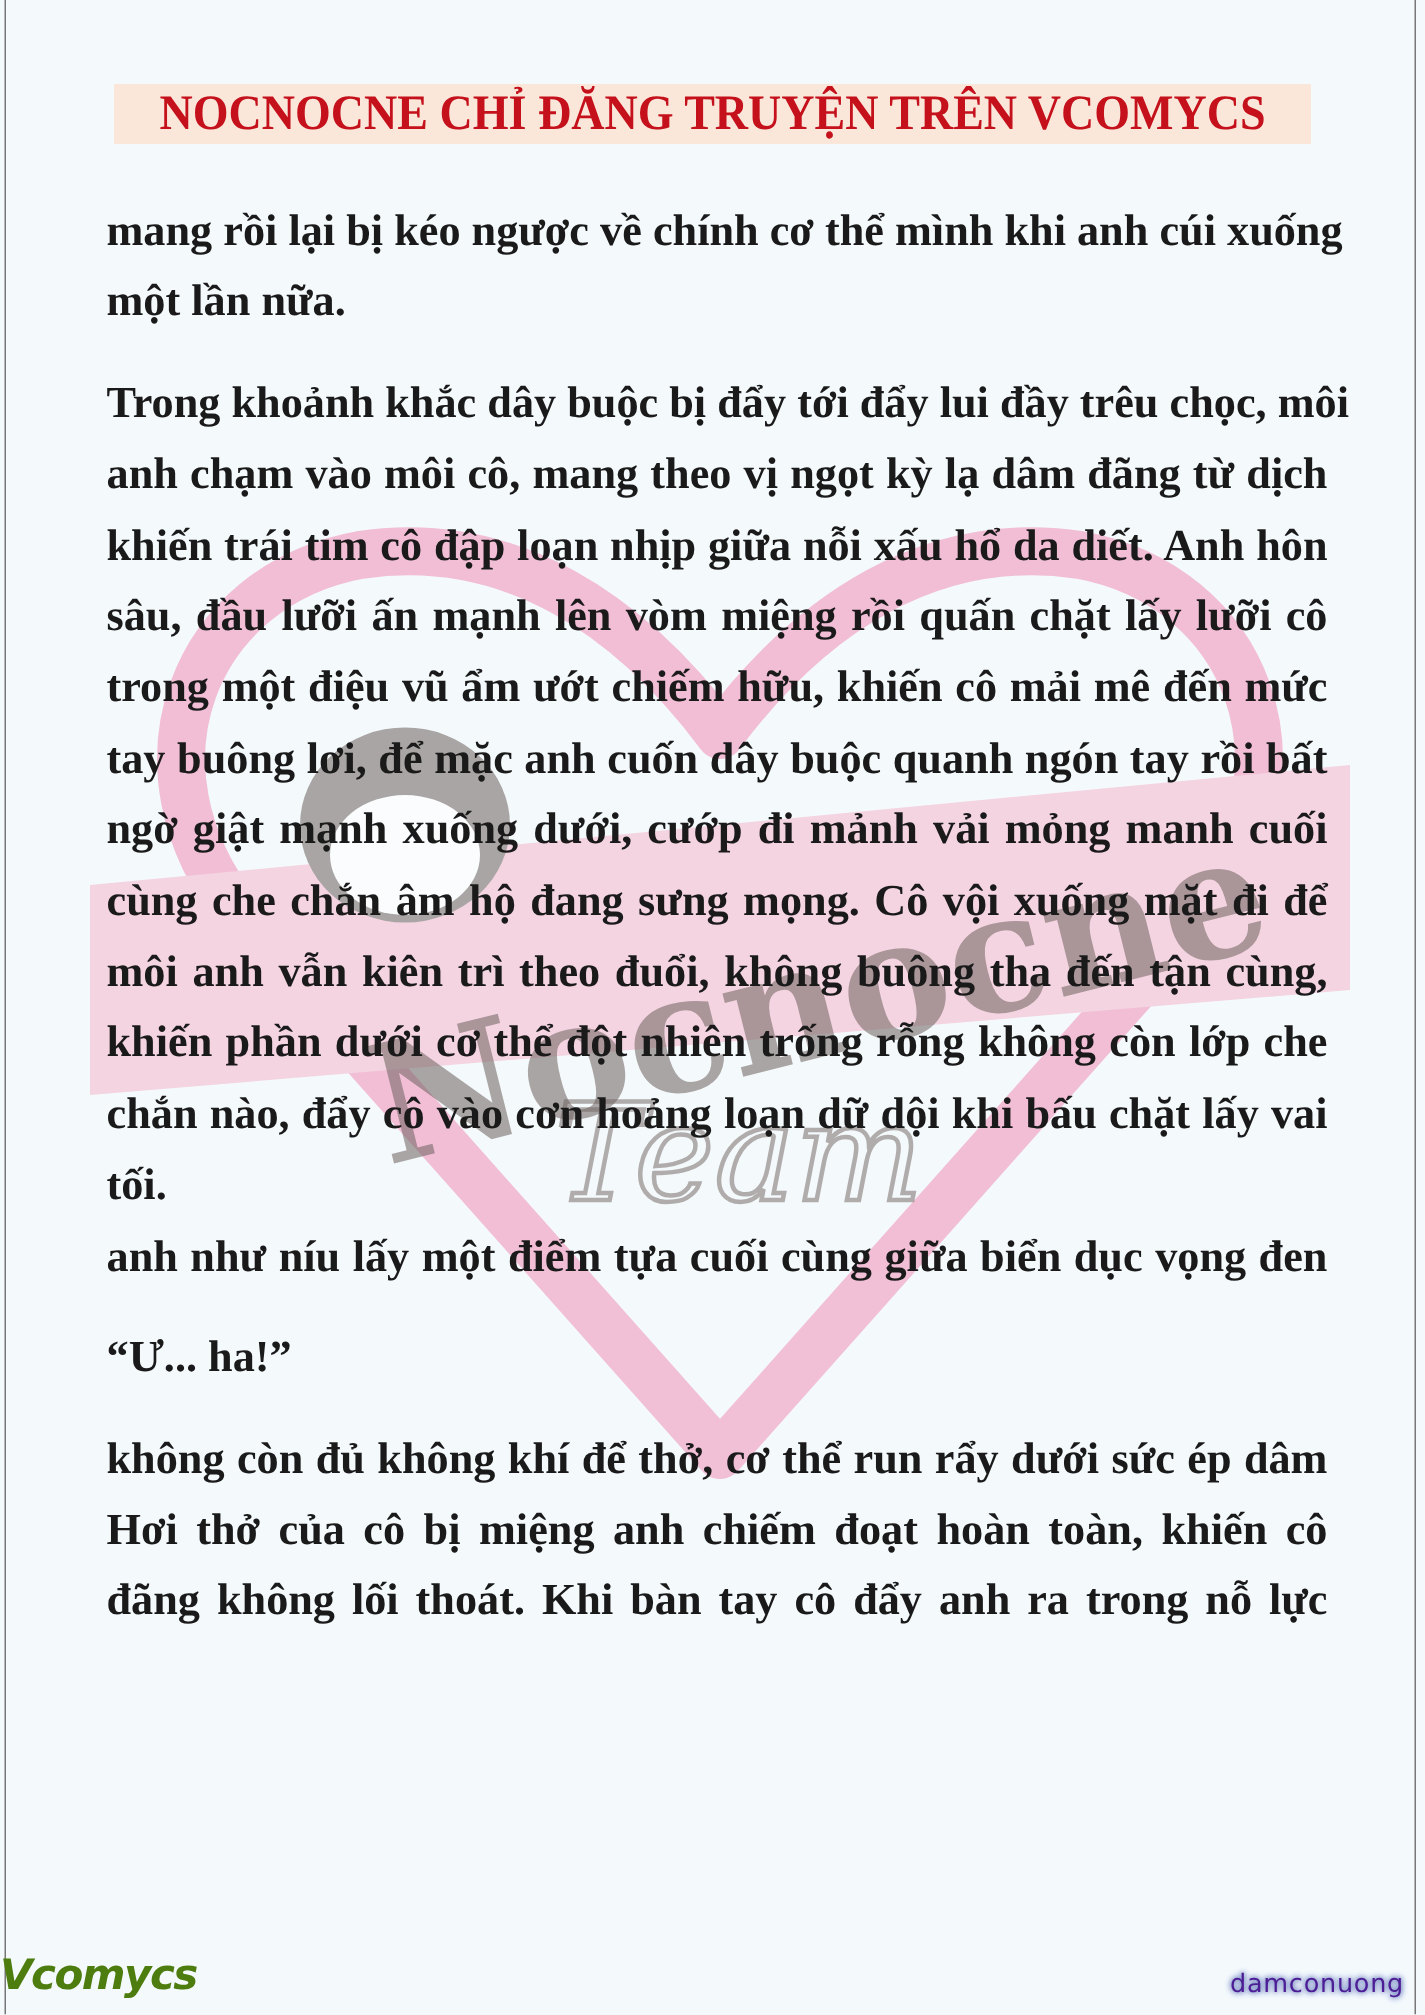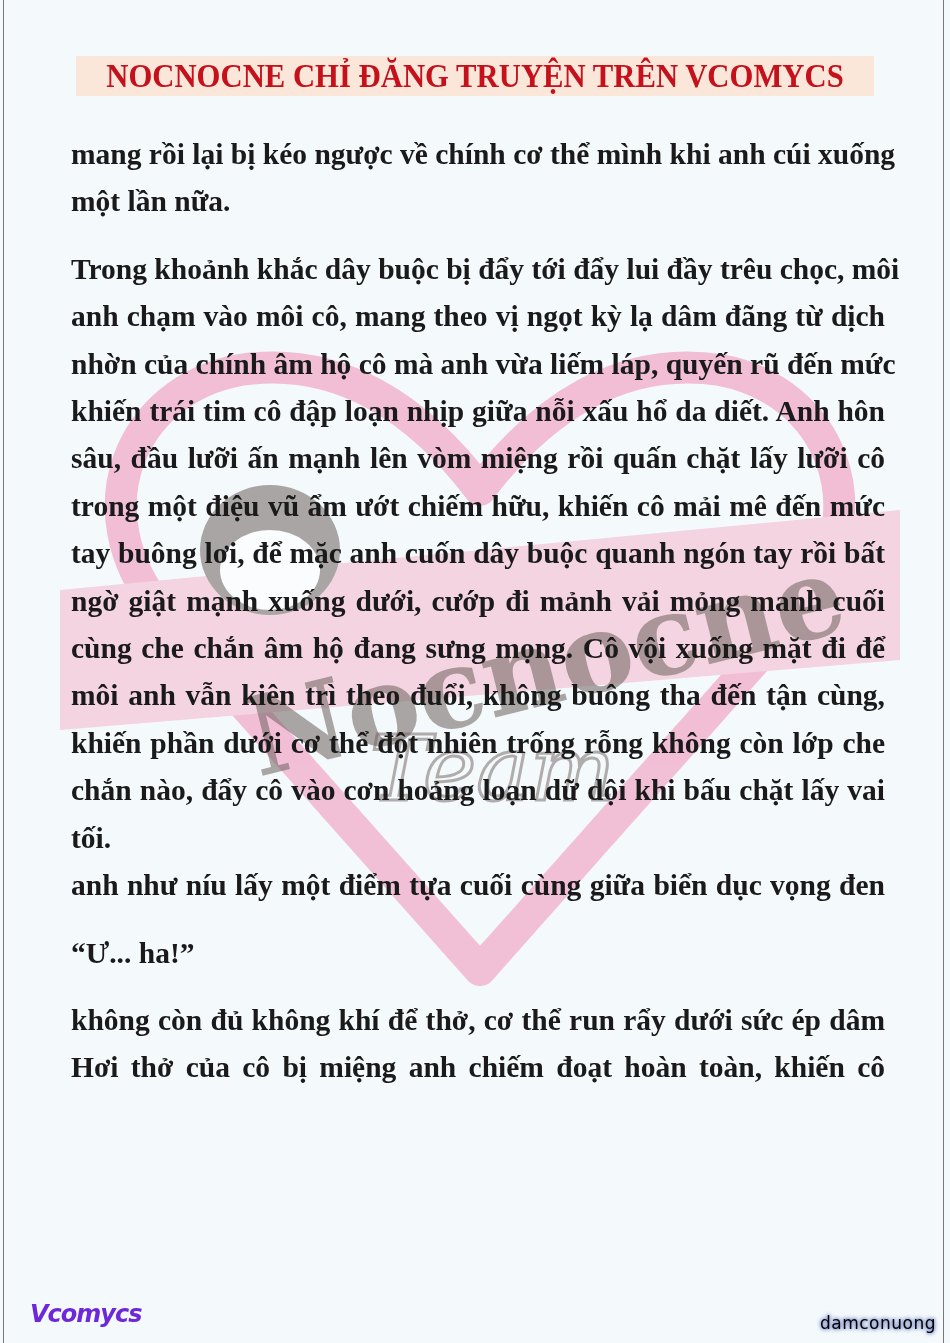--- a/index.html
+++ b/index.html
@@ -30,27 +30,27 @@
   }
   .body-text {
     position: absolute; left: 71px; top: 114px; width: 814px;
     color: #1a1a1a; font-family: "Liberation Serif", serif; font-weight: bold;
     font-size: 29.5px; line-height: 47.4px;
   }
   .para { margin: 17px 0 20px 0; text-align: justify; text-align-last: left; }
   .line { display: block; white-space: nowrap; text-align-last: justify; text-align: justify; }
   .line.last { text-align-last: left; }
   .footer-logo {
-    position: absolute; left: 30px; top: 1300px;
+    position: absolute; left: 0; top: 1300px;
     font-family: "DejaVu Sans", sans-serif; font-style: italic; font-weight: bold;
-    font-size: 24px; color: #6d28d9; letter-spacing: -1px;
+    font-size: 28px; color: #4d7c0f; letter-spacing: -1px;
   }
   .footer-credit {
     position: absolute; right: 14px; top: 1313px;
-    font-family: "DejaVu Sans", sans-serif; font-size: 17px; color: #000000;
+    font-family: "DejaVu Sans", sans-serif; font-size: 17px; color: #4c1d95;
     text-shadow: 0 0 3px #7d8fc6, 0 0 4px #7d8fc6, 0 0 5px #9aaad8;
     letter-spacing: 0.5px;
   }
 </style>
 </head>
 <body>
 
 <div class="page-frame"></div>
 
 <svg class="watermark" viewBox="0 0 880 700">
@@ -68,36 +68,36 @@
 <div class="banner-text">NOCNOCNE CHỈ ĐĂNG TRUYỆN TRÊN VCOMYCS</div>
 
 <div class="body-text">
   <div class="para">
     <span class="line">mang rồi lại bị kéo ngược về chính cơ thể mình khi anh cúi xuống</span>
     <span class="line last">một lần nữa.</span>
   </div>
   <div class="para">
     <span class="line">Trong khoảnh khắc dây buộc bị đẩy tới đẩy lui đầy trêu chọc, môi</span>
     <span class="line">anh chạm vào môi cô, mang theo vị ngọt kỳ lạ dâm đãng từ dịch</span>
-    <span class="line">nhờn của chính âm hộ cô mà anh vừa liếm láp, quyến rũ đến mức</span>
     <span class="line">khiến trái tim cô đập loạn nhịp giữa nỗi xấu hổ da diết. Anh hôn</span>
     <span class="line">sâu, đầu lưỡi ấn mạnh lên vòm miệng rồi quấn chặt lấy lưỡi cô</span>
     <span class="line">trong một điệu vũ ẩm ướt chiếm hữu, khiến cô mải mê đến mức</span>
     <span class="line">tay buông lơi, để mặc anh cuốn dây buộc quanh ngón tay rồi bất</span>
     <span class="line">ngờ giật mạnh xuống dưới, cướp đi mảnh vải mỏng manh cuối</span>
     <span class="line">cùng che chắn âm hộ đang sưng mọng. Cô vội xuống mặt đi để</span>
     <span class="line">môi anh vẫn kiên trì theo đuổi, không buông tha đến tận cùng,</span>
     <span class="line">khiến phần dưới cơ thể đột nhiên trống rỗng không còn lớp che</span>
     <span class="line">chắn nào, đẩy cô vào cơn hoảng loạn dữ dội khi bấu chặt lấy vai</span>
     <span class="line last">tối.</span>
     <span class="line">anh như níu lấy một điểm tựa cuối cùng giữa biển dục vọng đen</span>
   </div>
   <div class="para">
     <span class="line last">“Ư... ha!”</span>
   </div>
   <div class="para">
     <span class="line">không còn đủ không khí để thở, cơ thể run rẩy dưới sức ép dâm</span>
     <span class="line">Hơi thở của cô bị miệng anh chiếm đoạt hoàn toàn, khiến cô</span>
+    <span class="line">đãng không lối thoát. Khi bàn tay cô đẩy anh ra trong nỗ lực</span>
   </div>
 </div>
 
 <div class="footer-logo">Vcomycs</div>
 <div class="footer-credit">damconuong</div>
 
 </body></html>

